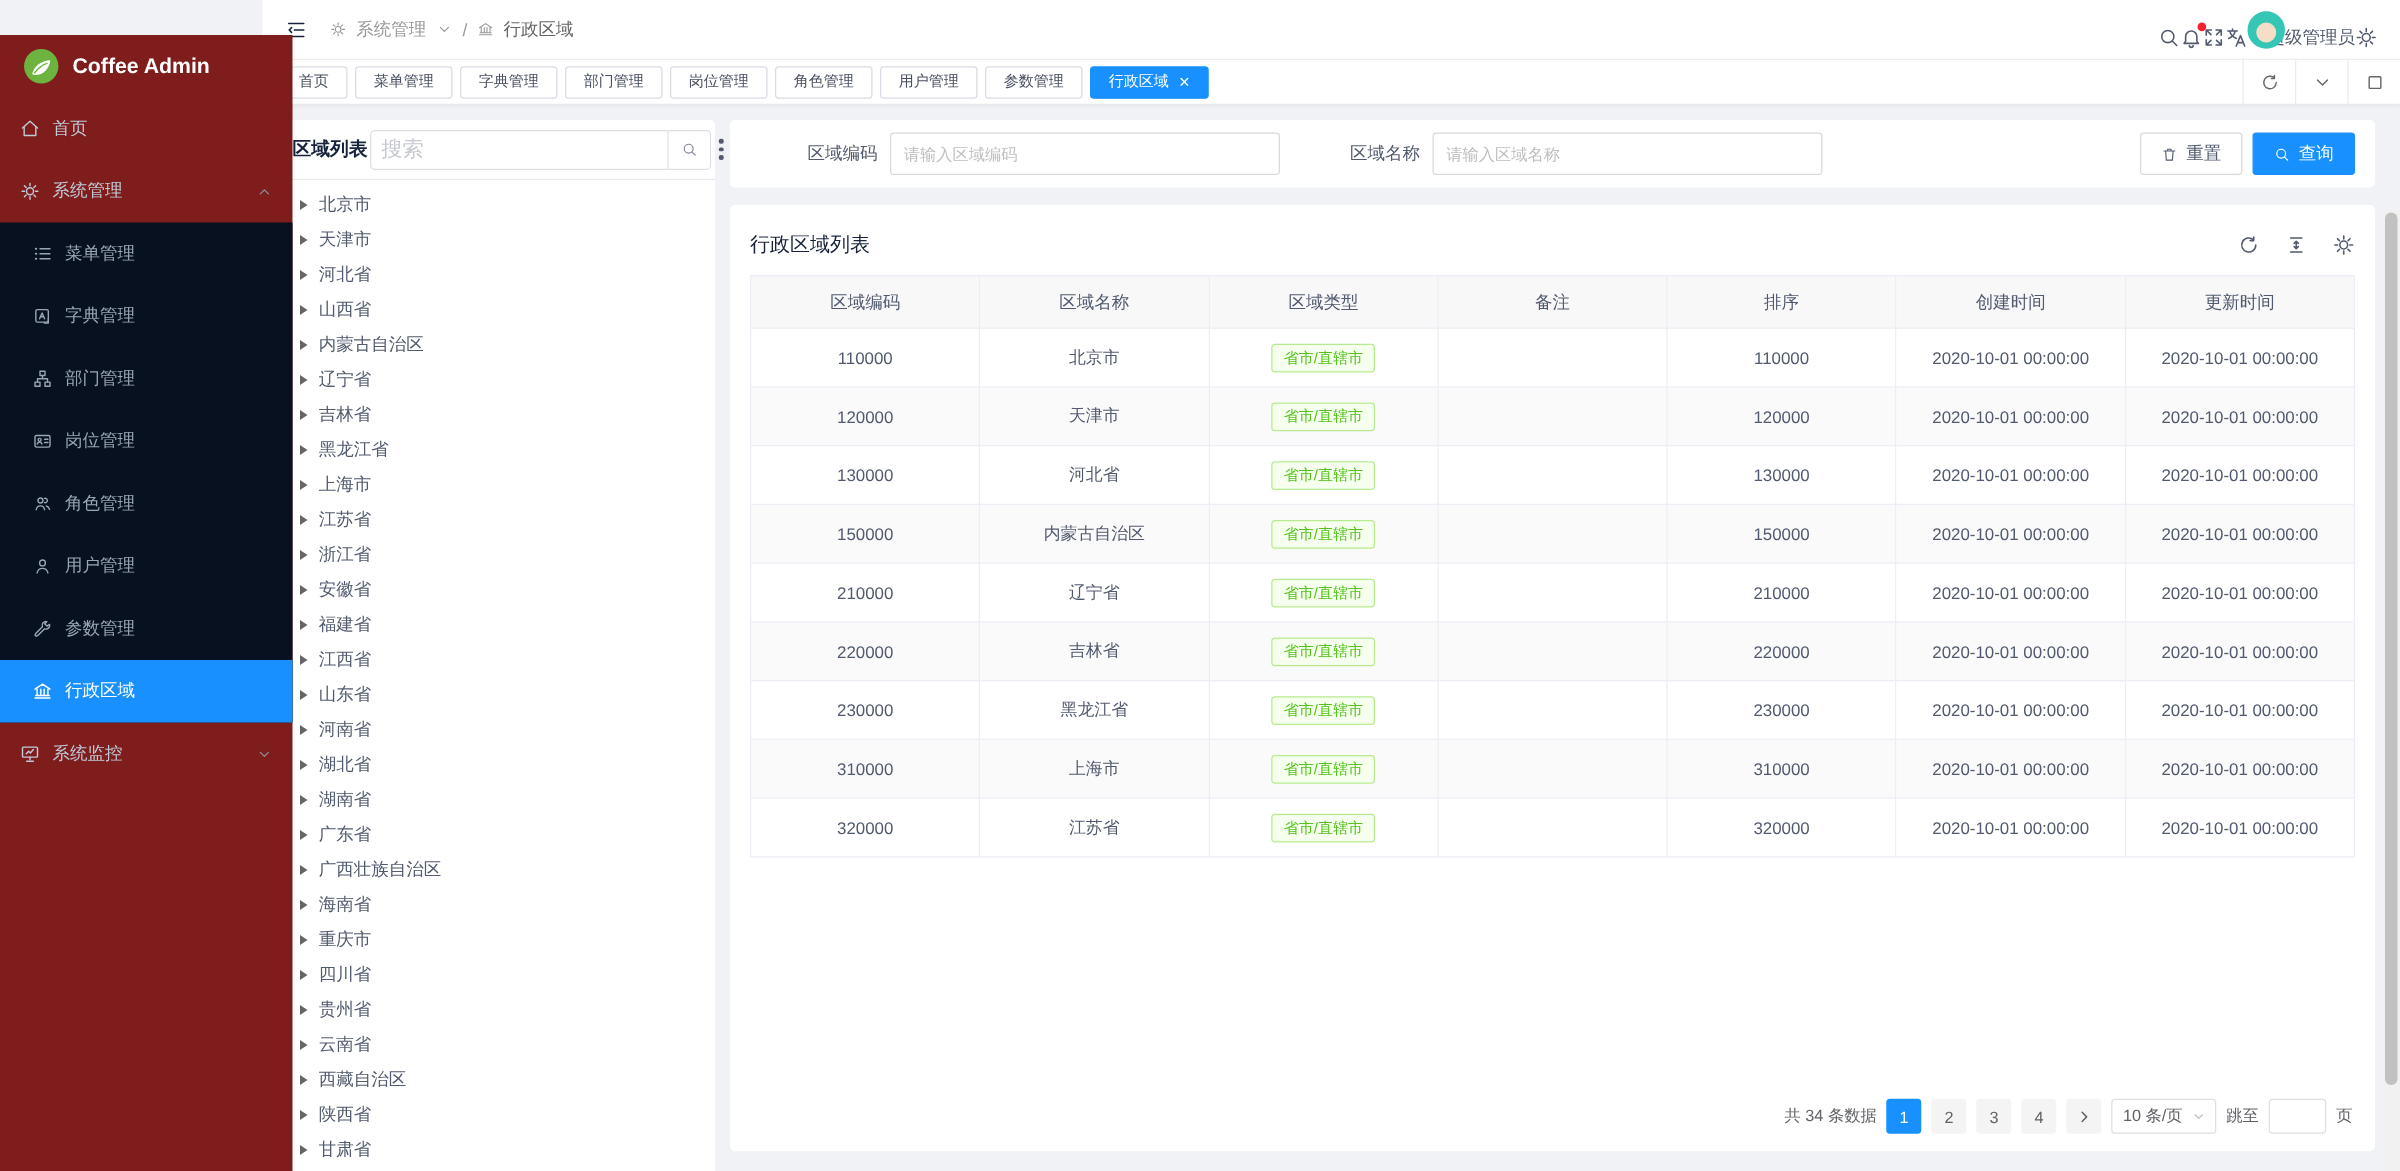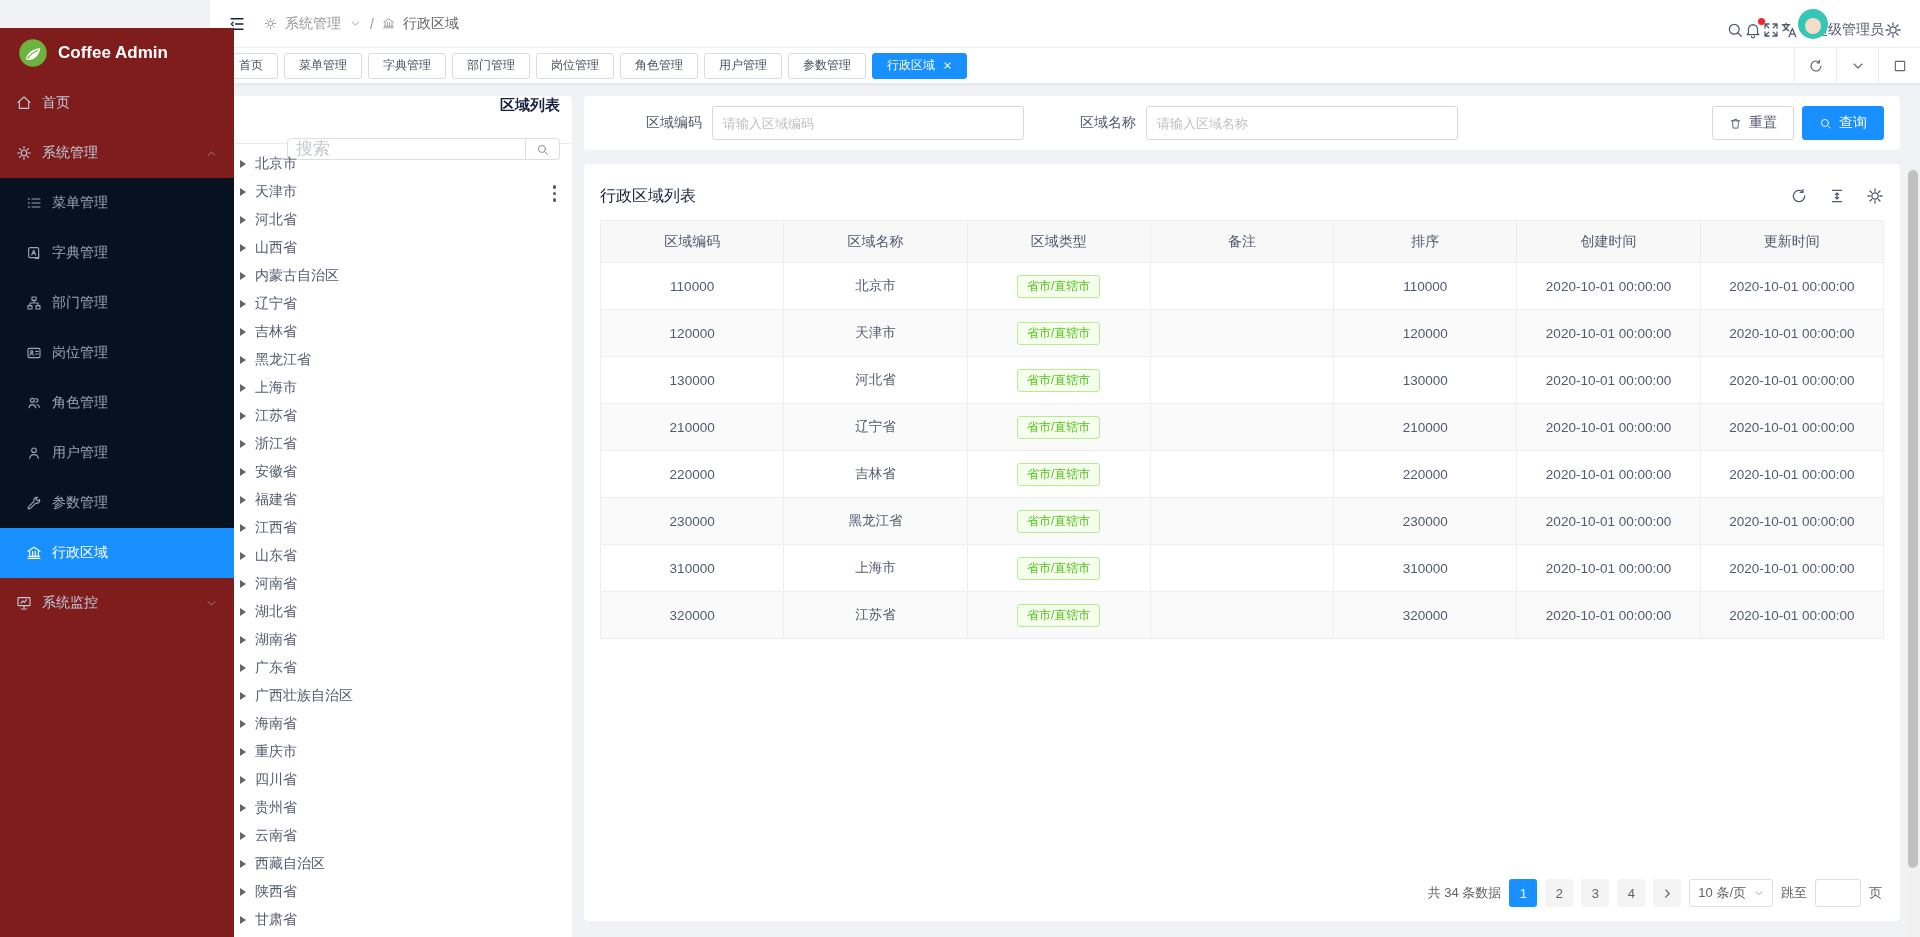--- a/index.html
+++ b/index.html
@@ -36,21 +36,21 @@
   .tab.active svg { width:9px; height:9px; }
   .tab-ctrls { margin-left:auto; display:flex; height:100%; }
   .tab-ctrl { width:42px; border-left:1px solid #ececec; display:flex; align-items:center; justify-content:center; color:#666; cursor:pointer; }
 
   
   .content { position:absolute; left:210px; top:84px; right:0; bottom:0; background:#f0f2f5; }
   .card { background:#fff; border-radius:4px; }
 
   
   .tree-card { position:absolute; left:12px; top:12px; width:350px; height:880px; }
-  .tree-head { height:48px; display:flex; align-items:flex-end; gap:23px; padding:0 12px; border-bottom:1px solid #e8eaec;flex-direction:column; }
+  .tree-head { height:48px; display:flex; align-items:center; gap:2px; padding:0 12px; border-bottom:1px solid #e8eaec; }
   .tree-title { font-size:15px; font-weight:600; color:#17233d; white-space:nowrap; }
   .tree-search { flex:1; display:flex; height:32px; }
   .tree-search input { flex:1; min-width:0; border:1px solid #dcdee2; border-radius:4px 0 0 4px; padding:0 8px; font-size:17px; color:#515a6e; outline:none; }
   .tree-search input::placeholder { color:#c5c8ce; }
   .tree-search .sbtn { width:34px; border:1px solid #dcdee2; border-left:none; border-radius:0 4px 4px 0; display:flex; align-items:center; justify-content:center; color:#808695; background:#fff; cursor:pointer; }
   .vdots { display:flex; flex-direction:column; gap:3px; padding:2px 4px; cursor:pointer; }
   .vdots i { width:3.5px; height:3.5px; border-radius:50%; background:#515a6e; }
   .tree-body { padding:6px 0; overflow:hidden; }
   .tree-item { height:28px; display:flex; align-items:center; gap:9px; padding-left:18px; font-size:14px; color:#515a6e; cursor:pointer; }
   .caret { width:0; height:0; border-left:6px solid #666; border-top:4.5px solid transparent; border-bottom:4.5px solid transparent; }
@@ -556,20 +556,29 @@
             <td>130000</td>
             <td>河北省</td>
             <td><span class="badge">省市/直辖市</span></td>
             <td></td>
             <td>130000</td>
             <td>2020-10-01 00:00:00</td>
             <td>2020-10-01 00:00:00</td>
           </tr>
 
 
+          <tr>
+            <td>150000</td>
+            <td>内蒙古自治区</td>
+            <td><span class="badge">省市/直辖市</span></td>
+            <td></td>
+            <td>150000</td>
+            <td>2020-10-01 00:00:00</td>
+            <td>2020-10-01 00:00:00</td>
+          </tr>
 
           <tr>
             <td>210000</td>
             <td>辽宁省</td>
             <td><span class="badge">省市/直辖市</span></td>
             <td></td>
             <td>210000</td>
             <td>2020-10-01 00:00:00</td>
             <td>2020-10-01 00:00:00</td>
           </tr>

